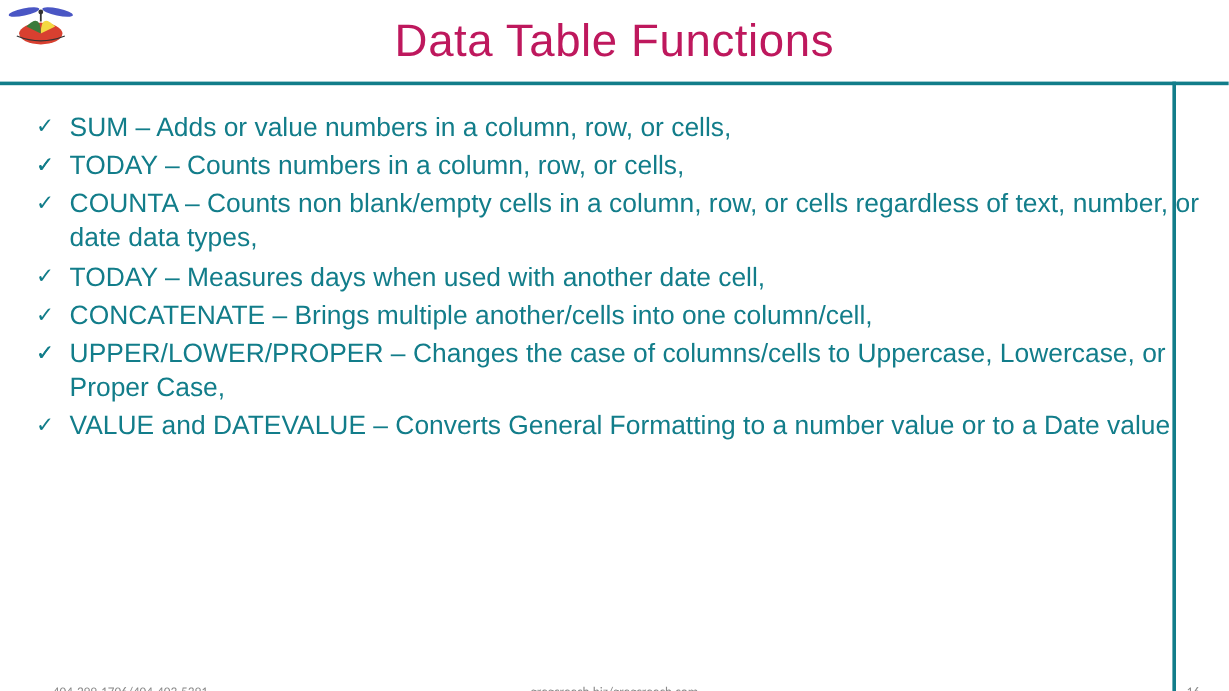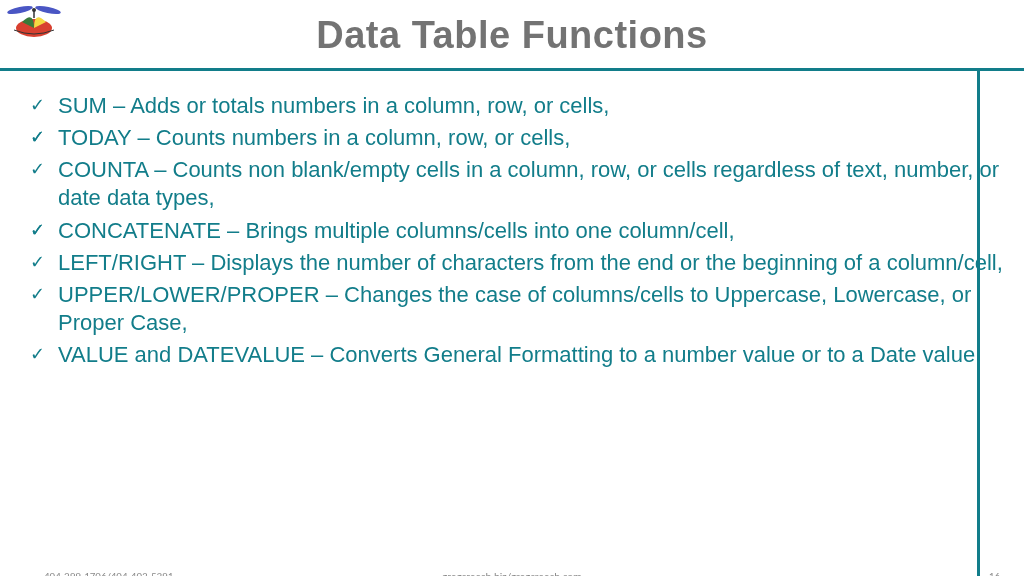--- a/index.html
+++ b/index.html
@@ -12,23 +12,23 @@
     overflow: hidden;
   }
   .logo {
     position: absolute;
     top: 4px;
     left: 6px;
   }
   .title {
     text-align: center;
     font-size: 38px;
-    color: #737373;
+    color: #be185d;
     padding-top: 14px;
-    font-weight: 700;
+    font-weight: 400;
     letter-spacing: 0.5px;
   }
   .hr-wrap {
     position: absolute;
     top: 68px;
     left: 0;
     right: 0;
     height: 3px;
   }
   .hr-line {
@@ -100,27 +100,27 @@
 
 <h1 class="title">Data Table Functions</h1>
 
 <div class="hr-wrap">
   <div class="hr-line"></div>
 </div>
 <div class="vr-line"></div>
 
 <div class="content">
   <ul class="func-list">
-    <li><span class="check">✓</span><span>SUM – Adds or totals numbers in a column, row, or cells,</span></li>
+    <li><span class="check">✓</span><span>SUM – Adds or value numbers in a column, row, or cells,</span></li>
     <li><span class="check">✓</span></li>
     <li><span class="check">✓</span><span>TODAY – Counts numbers in a column, row, or cells,</span></li>
     <li><span class="check">✓</span><span>COUNTA – Counts non blank/empty cells in a column, row, or cells regardless of text, number, or date data types,</span></li>
+    <li><span class="check">✓</span><span>TODAY – Measures days when used with another date cell,</span></li>
+    <li><span class="check">✓</span><span>CONCATENATE – Brings multiple another/cells into one column/cell,</span></li>
     <li><span class="check">✓</span></li>
-    <li><span class="check">✓</span><span>CONCATENATE – Brings multiple columns/cells into one column/cell,</span></li>
-    <li><span class="check">✓</span><span>LEFT/RIGHT – Displays the number of characters from the end or the beginning of a column/cell,</span></li>
     <li><span class="check">✓</span><span>UPPER/LOWER/PROPER – Changes the case of columns/cells to Uppercase, Lowercase, or Proper Case,</span></li>
     <li><span class="check">✓</span><span>VALUE and DATEVALUE – Converts General Formatting to a number value or to a Date value</span></li>
   </ul>
 </div>
 
 <div class="footer">
   <span class="footer-left">404-299-1706/404-403-5391</span>
   <span class="footer-center">gregcreech.biz/gregcreech.com</span>
   <span class="footer-right">16</span>
 </div>

